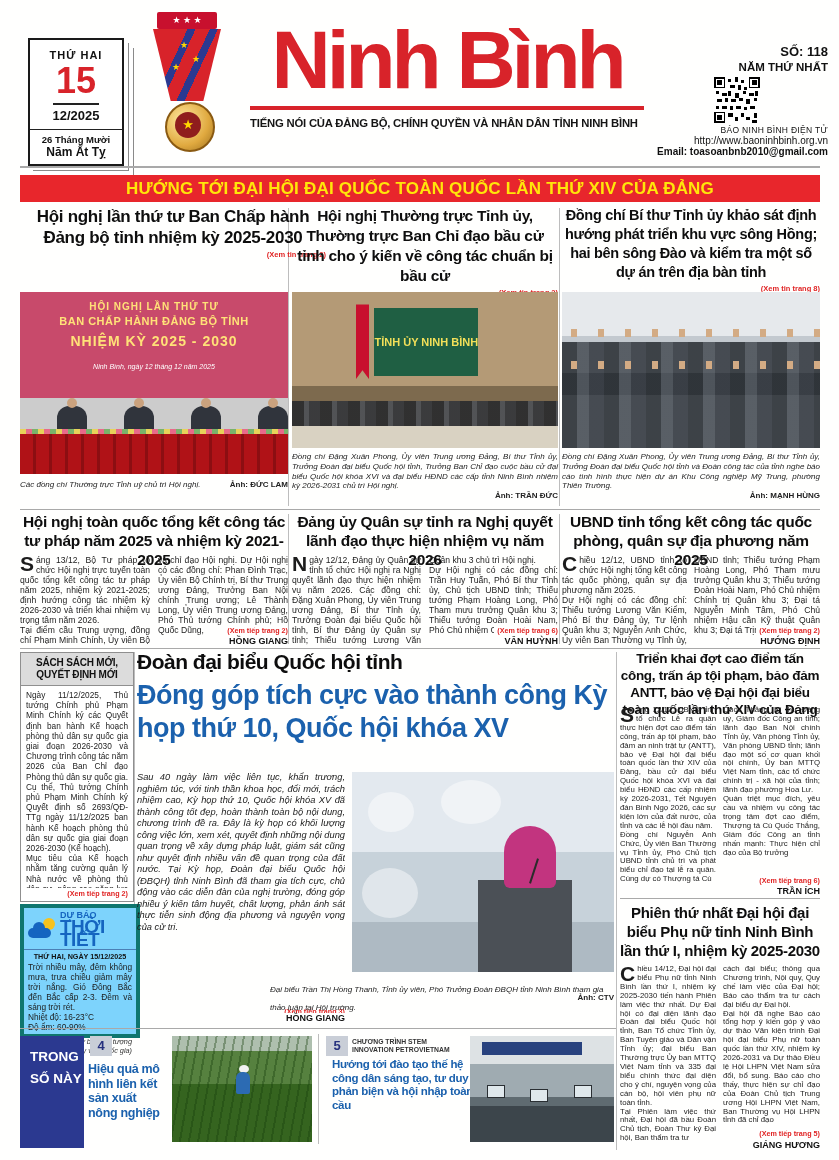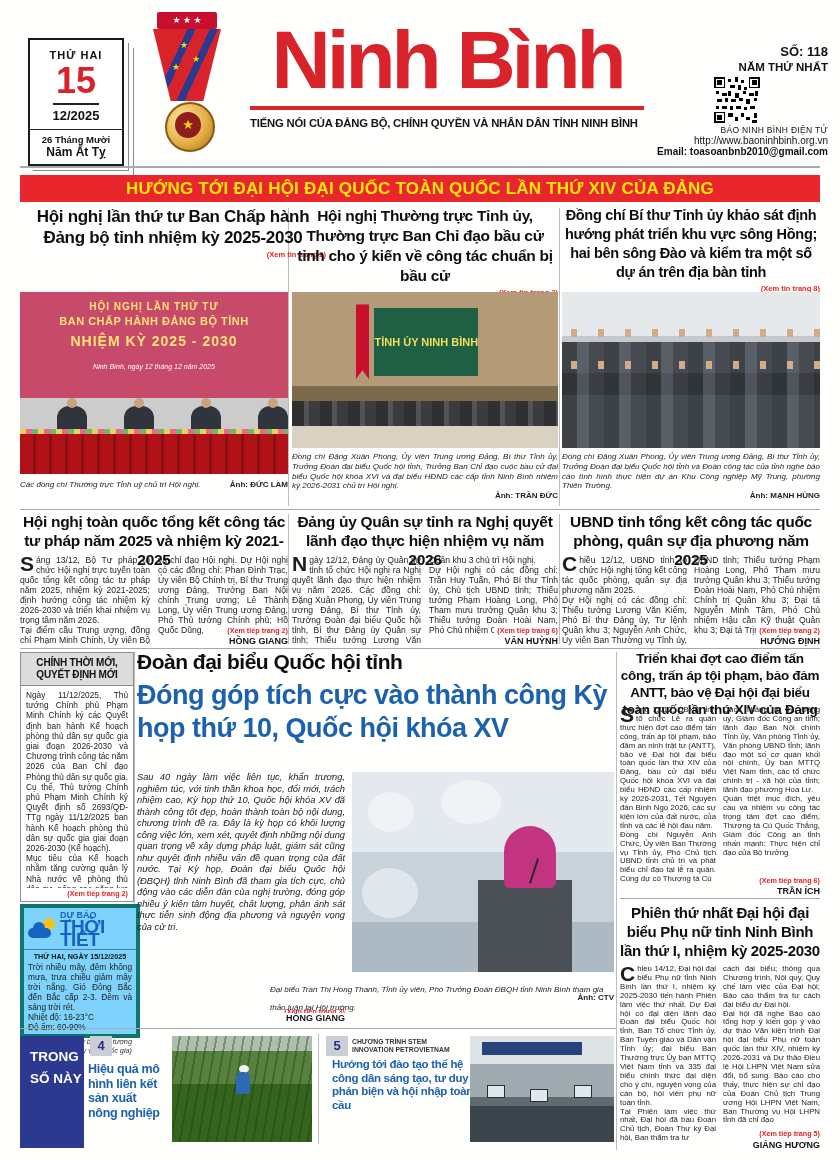--- a/index.html
+++ b/index.html
@@ -310,21 +310,21 @@
     <div class="cont abs" style="right:0;bottom:11px">(Xem tiếp trang 2)</div>
     <div class="byline abs" style="right:0;bottom:0">HƯỚNG ĐỊNH</div>
   </div>
 
   <div class="rule-h" style="left:20px;top:648px;width:800px"></div>
 
   <div class="rule-v" style="left:134px;top:652px;height:376px"></div>
   <div class="rule-v" style="left:616px;top:652px;height:498px"></div>
 
   <div class="policy">
-    <div class="policy-h">CHÍNH THỜI MỚI, QUYẾT ĐỊNH MỚI</div>
+    <div class="policy-h">SÁCH SÁCH MỚI, QUYẾT ĐỊNH MỚI</div>
     <div class="policy-b" style="height:198px;overflow:hidden">Ngày 11/12/2025, Thủ tướng Chính phủ Phạm Minh Chính ký các Quyết định ban hành Kế hoạch phòng thủ dân sự quốc gia giai đoạn 2026-2030 và Chương trình công tác năm 2026 của Ban Chỉ đạo Phòng thủ dân sự quốc gia.
 Cụ thể, Thủ tướng Chính phủ Phạm Minh Chính ký Quyết định số 2693/QĐ-TTg ngày 11/12/2025 ban hành Kế hoạch phòng thủ dân sự quốc gia giai đoạn 2026-2030 (Kế hoạch).
 Mục tiêu của Kế hoạch nhằm tăng cường quản lý Nhà nước về phòng thủ dân sự, nâng cao năng lực phòng ngừa, ứng phó,</div>
     <div class="policy-c"><span class="cont" style="position:static">(Xem tiếp trang 2)</span></div>
   </div>
 
   <div class="weather">
     <div class="w-head">
       <div class="wicon">
         <div class="wsun"></div>

